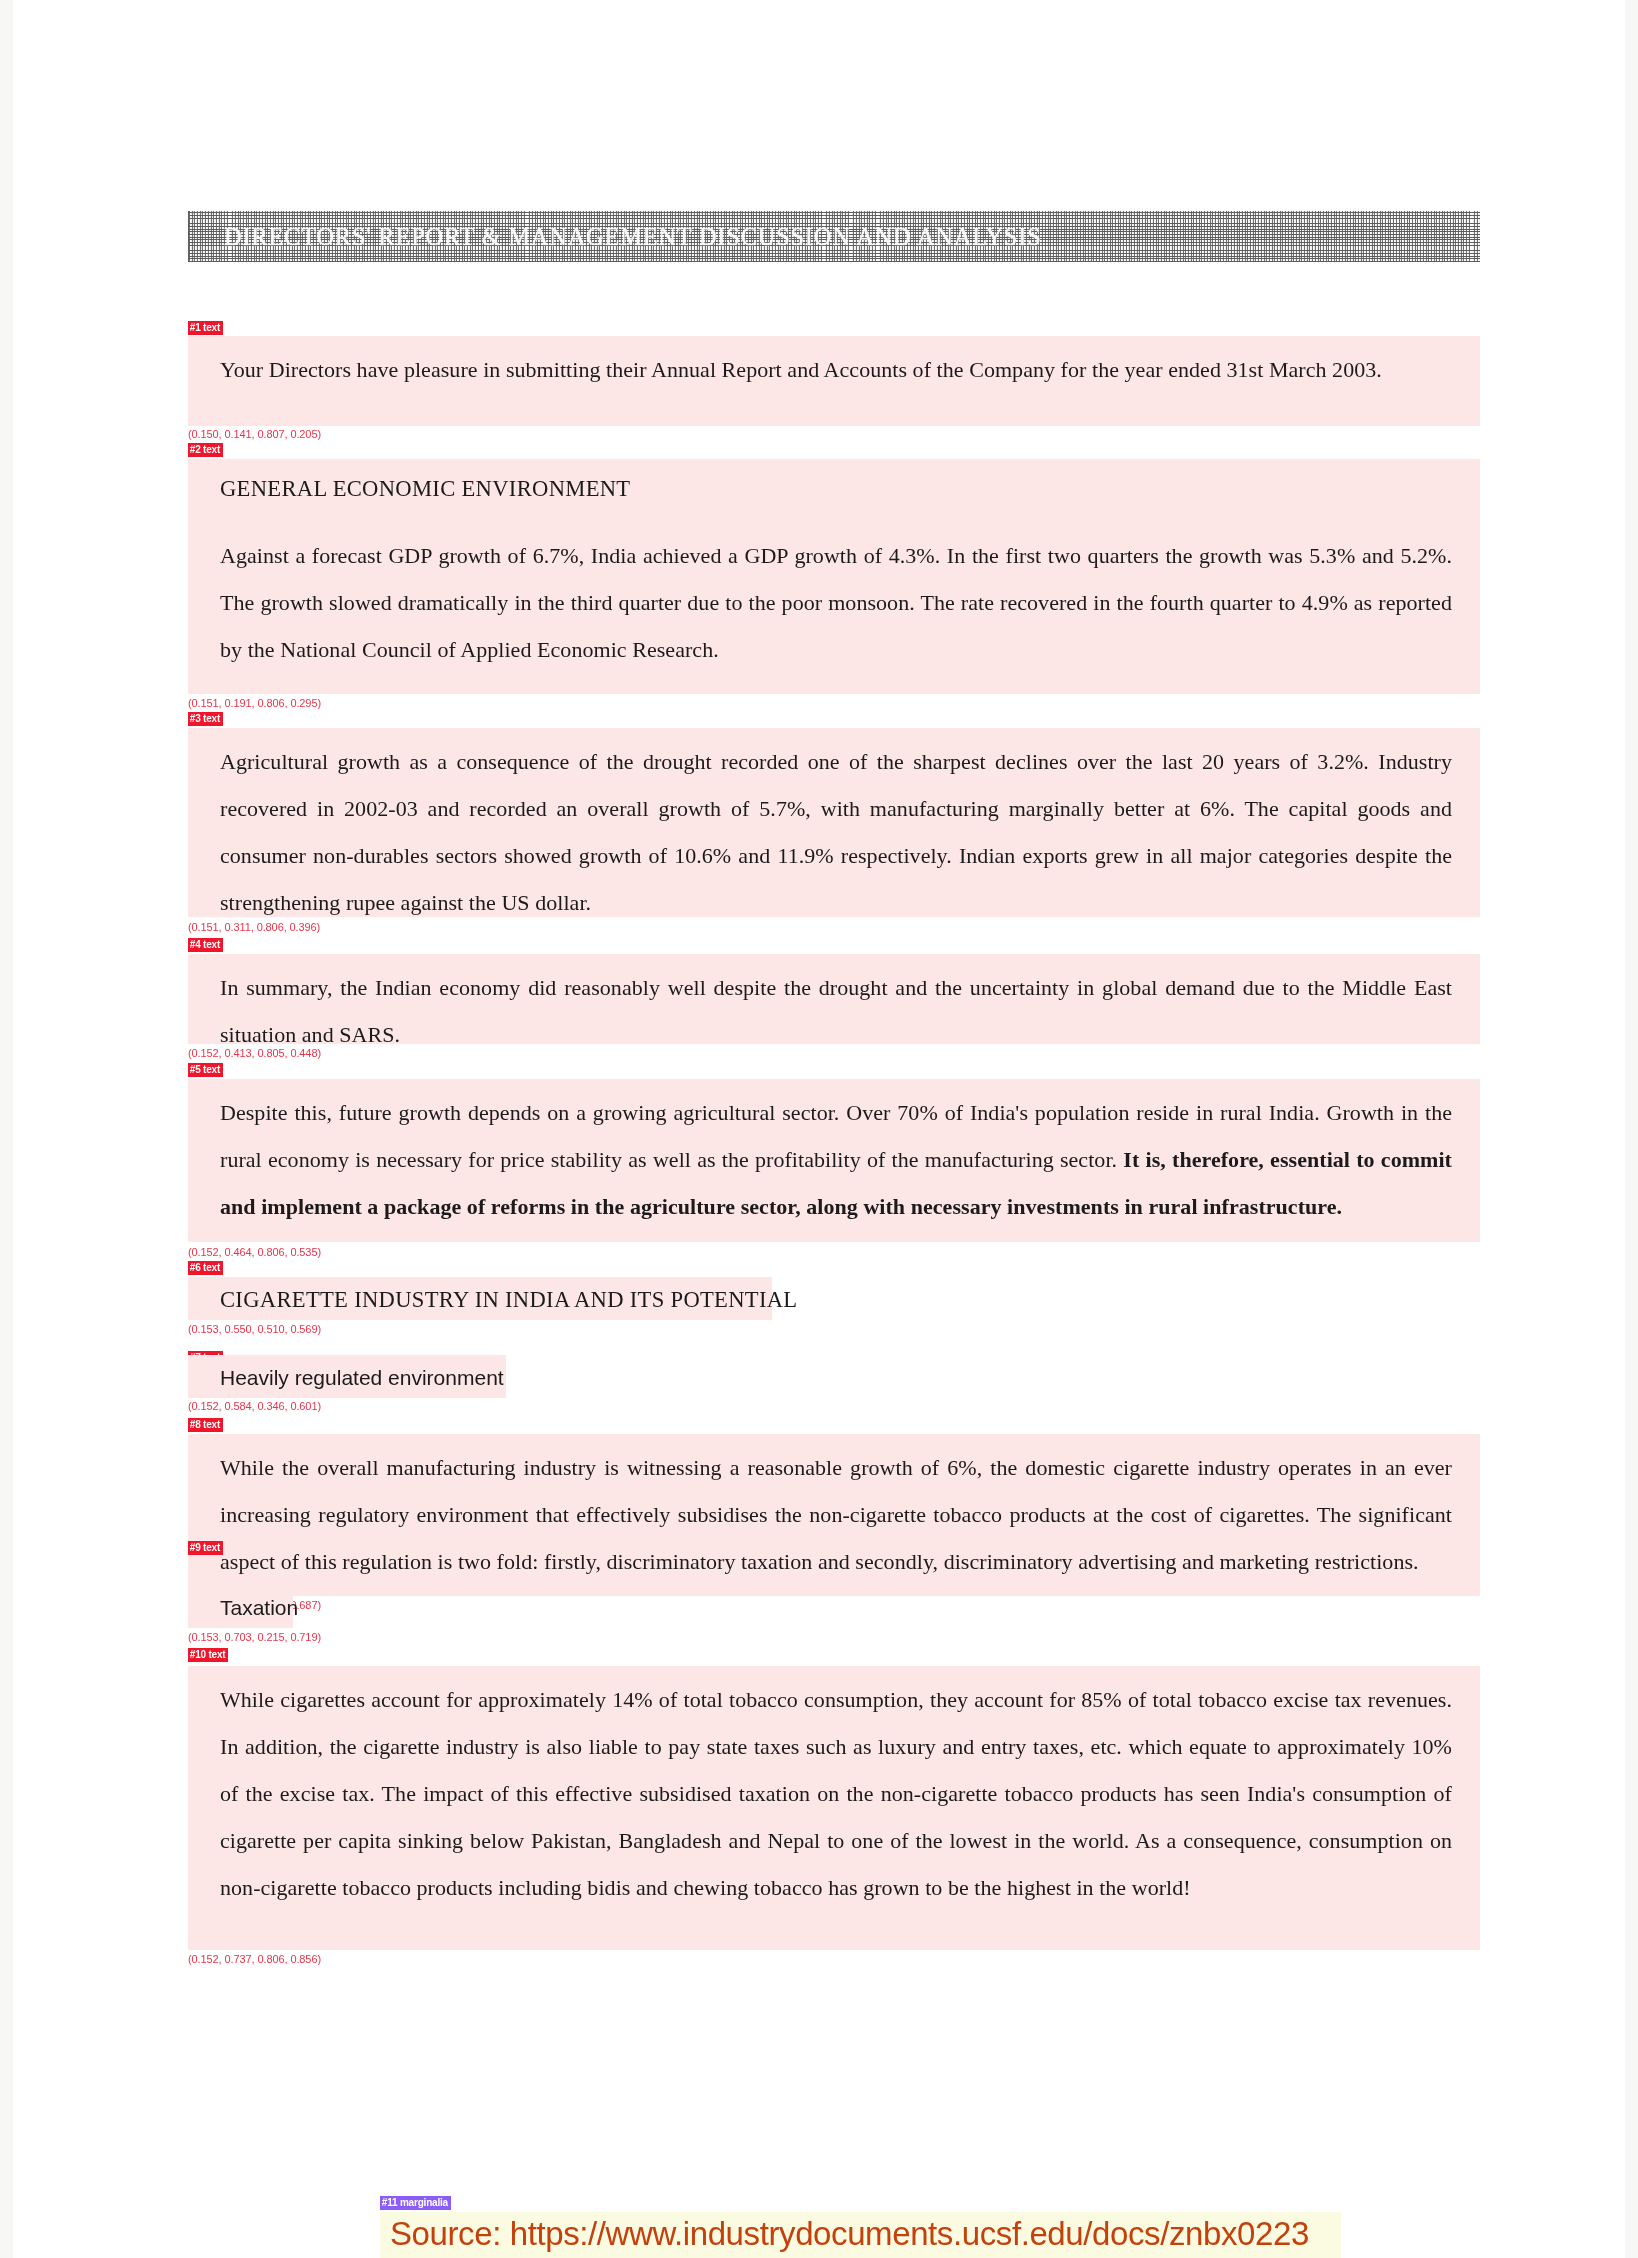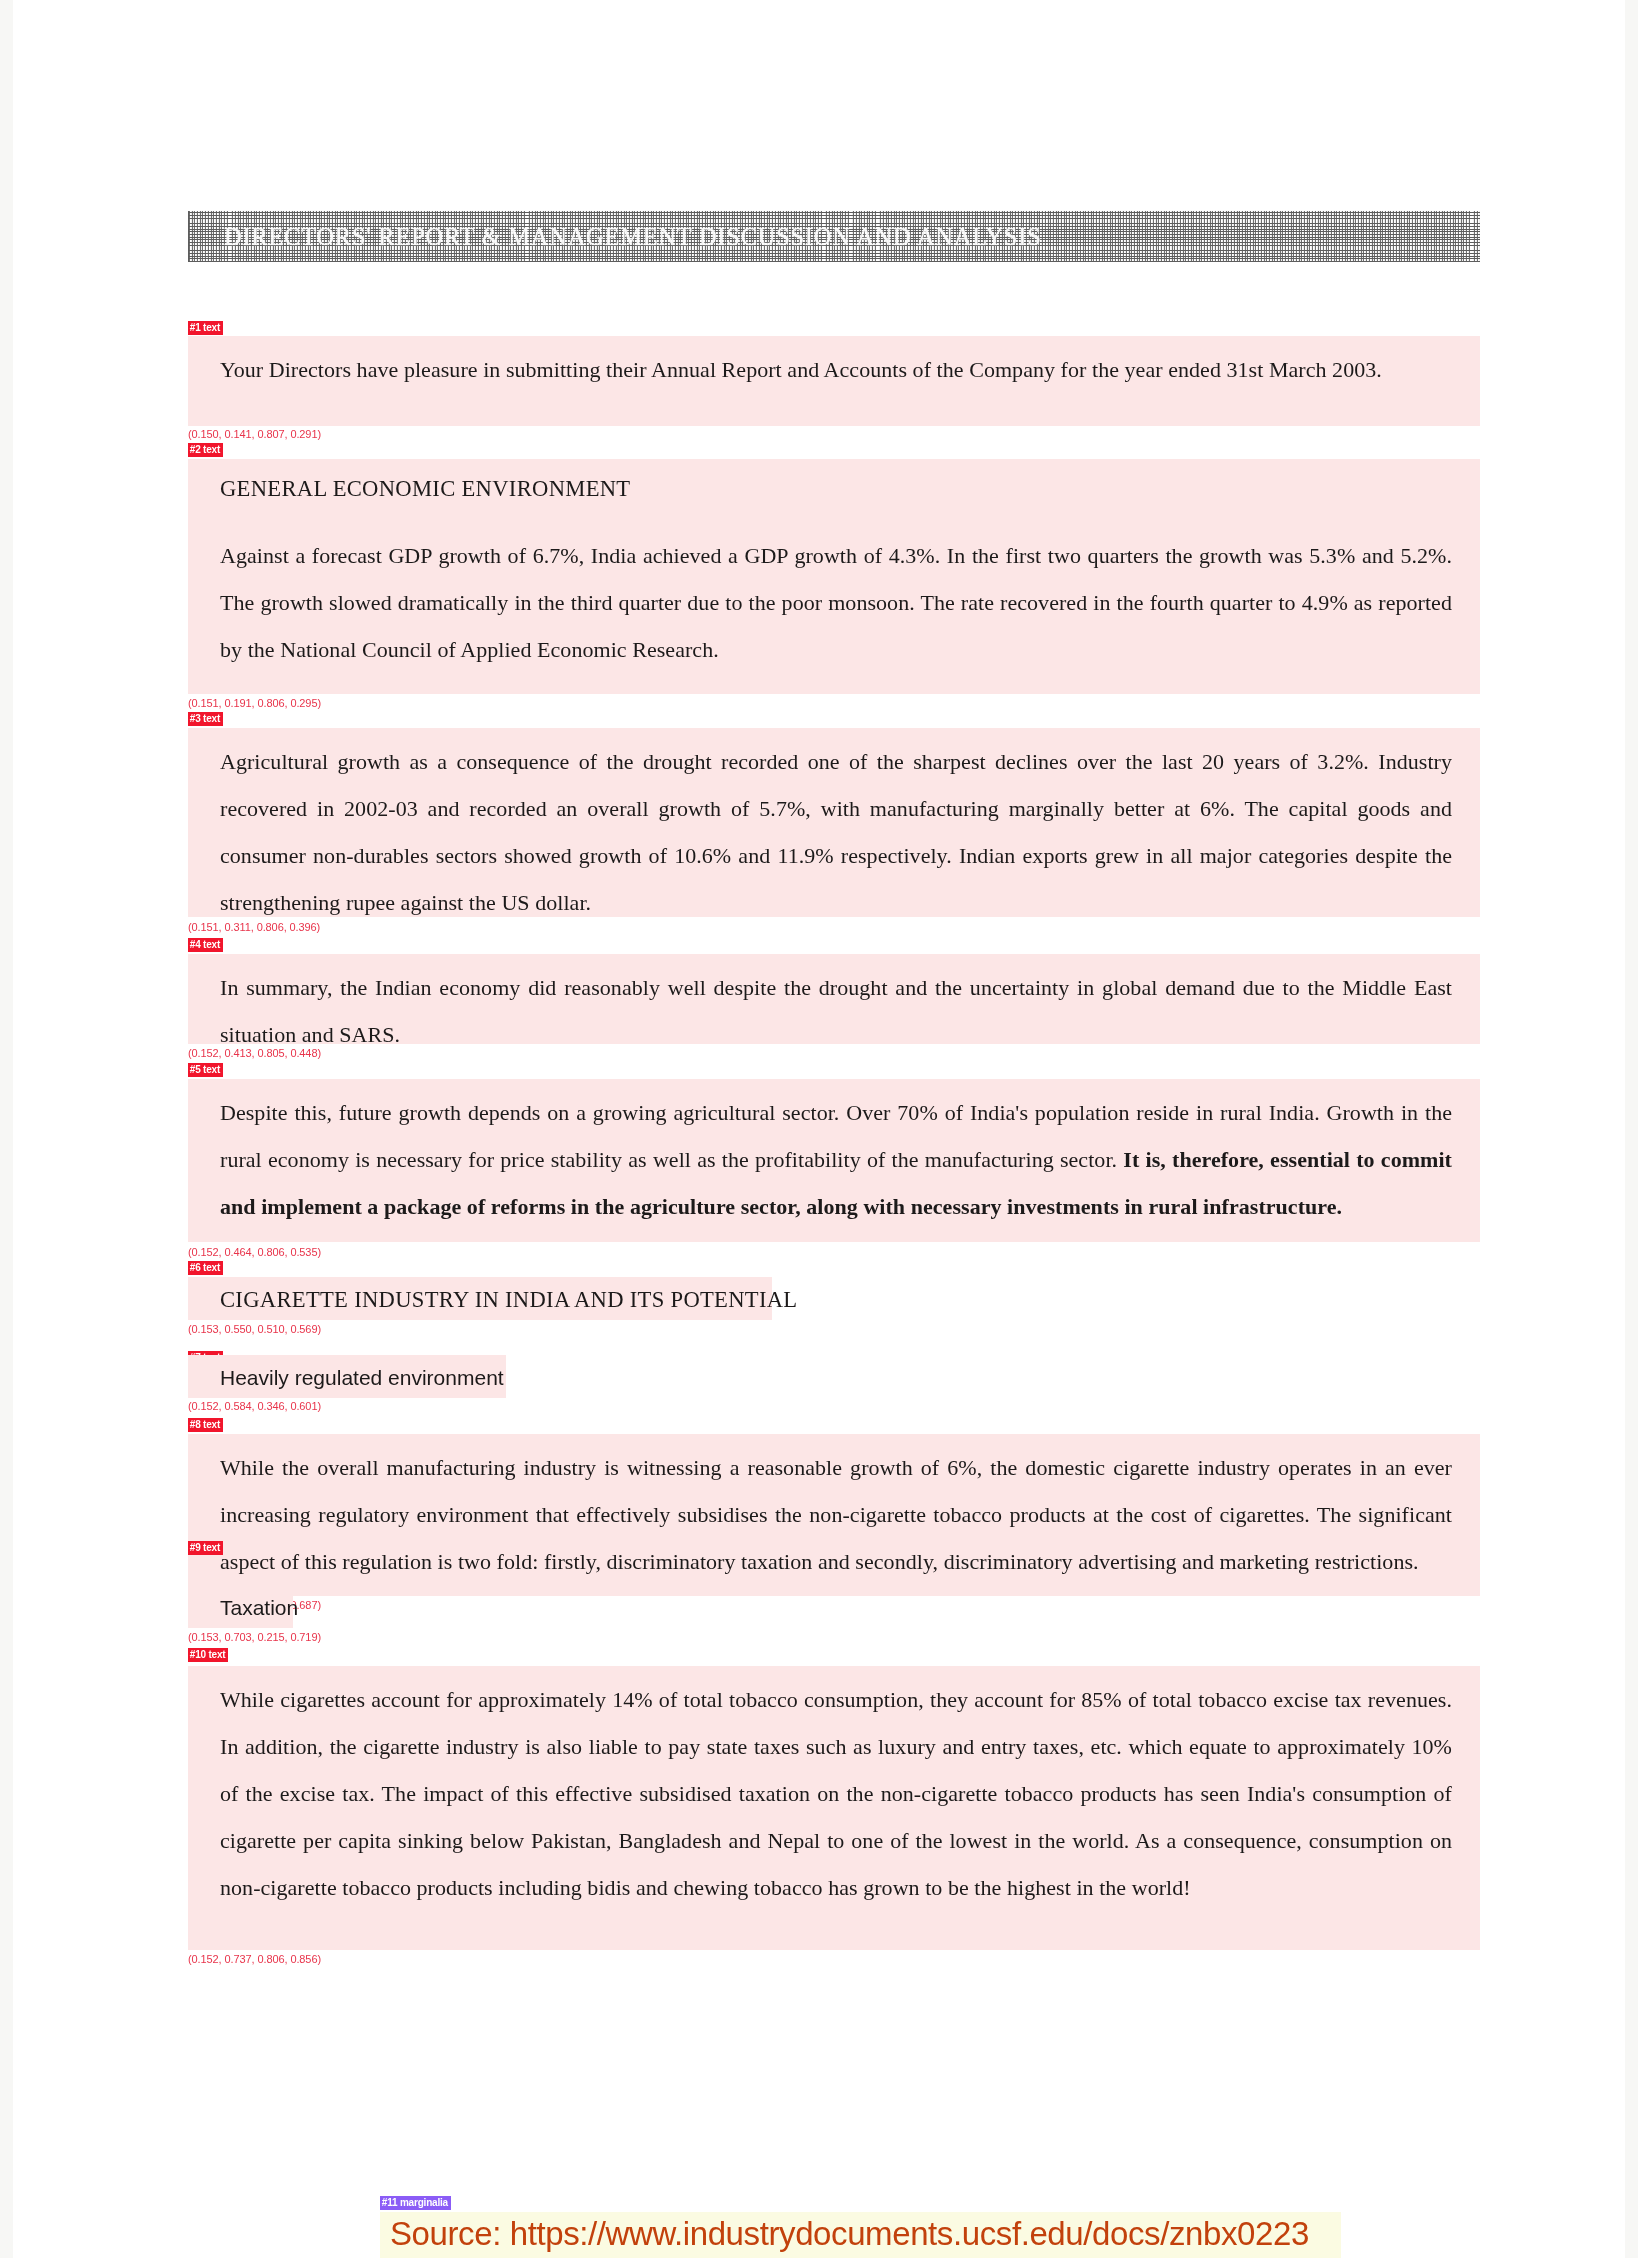--- a/index.html
+++ b/index.html
@@ -156,21 +156,21 @@
   <div class="paper-edge-left"></div>
   <div class="paper-edge-right"></div>
 
   <div id="banner">
     <div id="banner-title">DIRECTORS' REPORT &amp; MANAGEMENT DISCUSSION AND ANALYSIS</div>
   </div>
 
   <div class="ann-tag" style="left:188px; top:321px;">#1 text</div>
   <div class="ann-box" style="left:188px; top:336px; width:1292px; height:90px;"></div>
   <div class="doc-text" style="left:220px; top:346px; width:1232px;">Your Directors have pleasure in submitting their Annual Report and Accounts of the Company for the year ended 31st March 2003.</div>
-  <div class="ann-coords" style="left:188px; top:428px;">(0.150, 0.141, 0.807, 0.291)</div>
+  <div class="ann-coords" style="left:188px; top:428px;">(0.150, 0.141, 0.807, 0.205)</div>
 
   <div class="ann-tag" style="left:188px; top:443px;">#2 text</div>
   <div class="ann-box" style="left:188px; top:459px; width:1292px; height:235px;"></div>
   <div class="heading-text" style="left:220px; top:475px;">GENERAL ECONOMIC ENVIRONMENT</div>
   <div class="doc-text" style="left:220px; top:532px; width:1232px;">Against a forecast GDP growth of 6.7%, India achieved a GDP growth of 4.3%. In the first two quarters the growth was 5.3% and 5.2%. The growth slowed dramatically in the third quarter due to the poor monsoon. The rate recovered in the fourth quarter to 4.9% as reported by the National Council of Applied Economic Research.</div>
   <div class="ann-coords" style="left:188px; top:697px;">(0.151, 0.191, 0.806, 0.295)</div>
 
   <div class="ann-tag" style="left:188px; top:712px;">#3 text</div>
   <div class="ann-box" style="left:188px; top:728px; width:1292px; height:189px;"></div>
   <div class="doc-text" style="left:220px; top:738px; width:1232px;">Agricultural growth as a consequence of the drought recorded one of the sharpest declines over the last 20 years of 3.2%. Industry recovered in 2002-03 and recorded an overall growth of 5.7%, with manufacturing marginally better at 6%. The capital  goods and consumer non-durables sectors showed growth of 10.6% and 11.9% respectively.   Indian exports grew in all major categories despite the strengthening rupee against the US dollar.</div>

